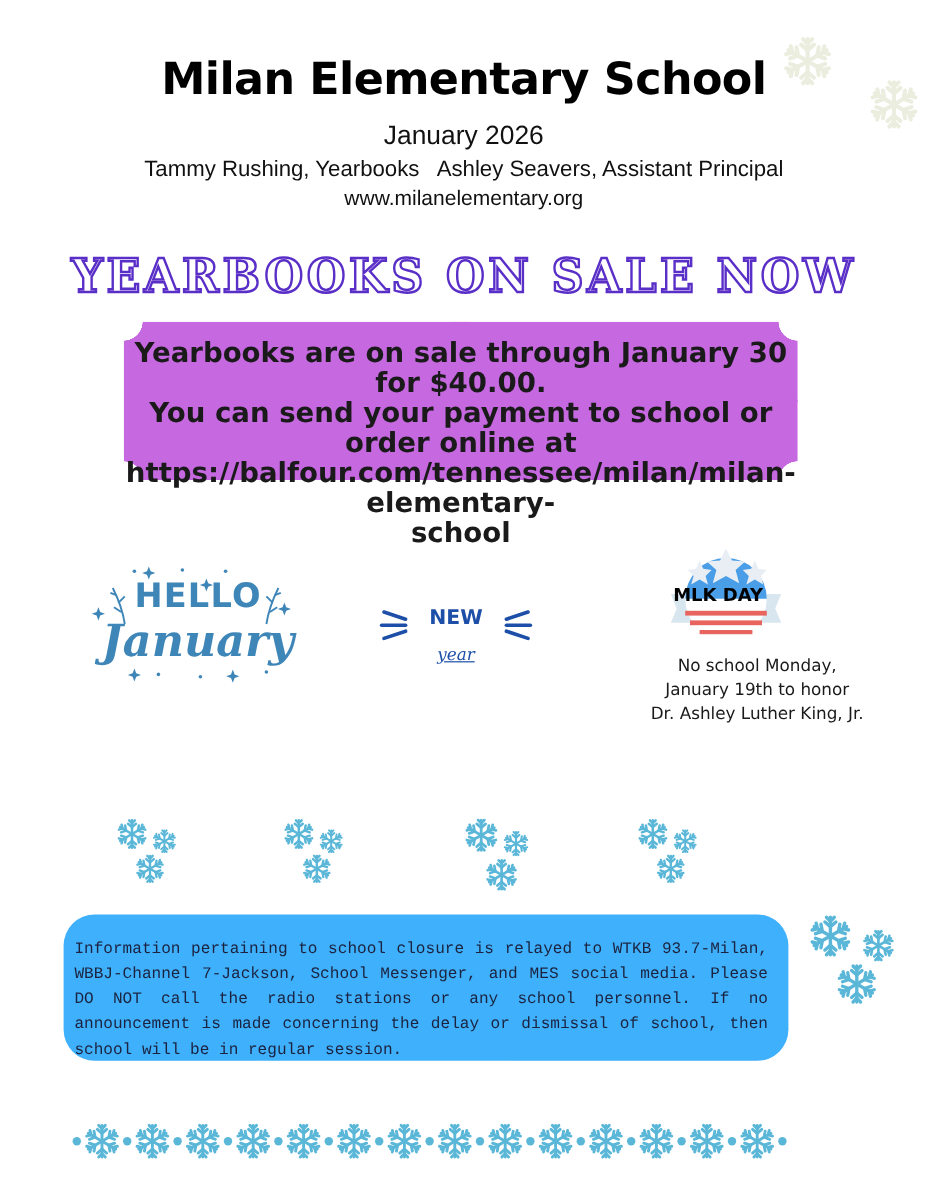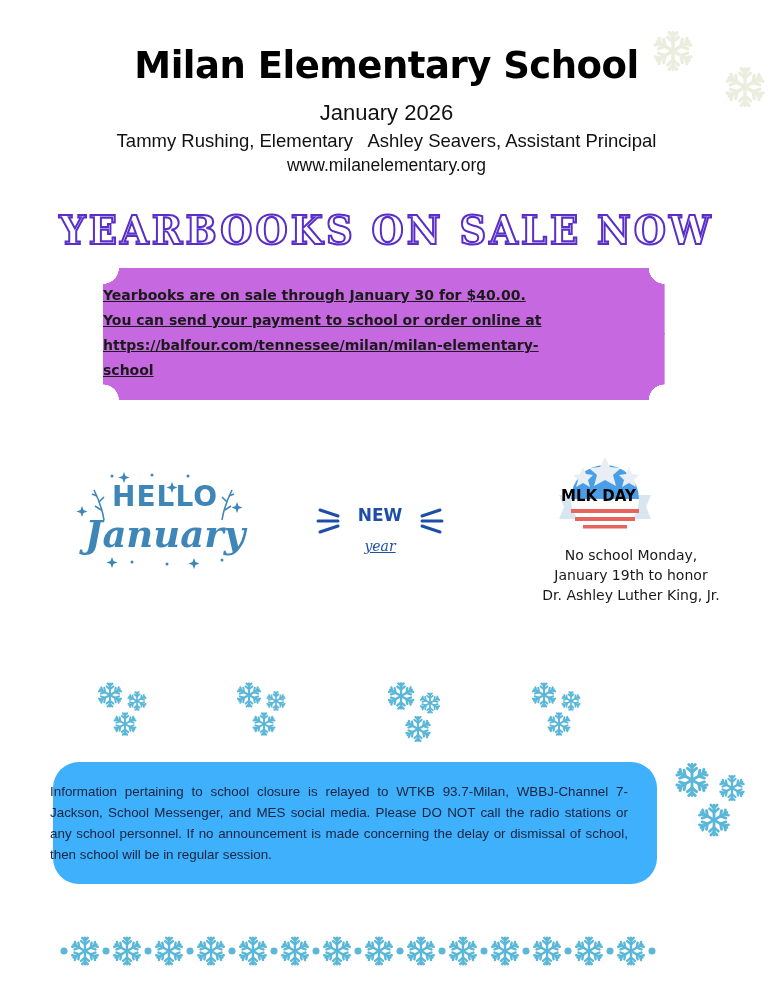--- a/index.html
+++ b/index.html
@@ -17,27 +17,27 @@
     -webkit-mask: radial-gradient(circle 16px at 0 0,transparent 98%,#000) top left,
                   radial-gradient(circle 16px at 100% 0,transparent 98%,#000) top right,
                   radial-gradient(circle 16px at 0 100%,transparent 98%,#000) bottom left,
                   radial-gradient(circle 16px at 100% 100%,transparent 98%,#000) bottom right;
     -webkit-mask-size:51% 51%; -webkit-mask-repeat:no-repeat;
     mask: radial-gradient(circle 16px at 0 0,transparent 98%,#000) top left,
           radial-gradient(circle 16px at 100% 0,transparent 98%,#000) top right,
           radial-gradient(circle 16px at 0 100%,transparent 98%,#000) bottom left,
           radial-gradient(circle 16px at 100% 100%,transparent 98%,#000) bottom right;
     mask-size:51% 51%; mask-repeat:no-repeat; }
-  #yb-text { left:103px; top:283px; width:562px; font-family:"DejaVu Sans", sans-serif; font-weight:bold; font-size:14px; line-height:25px; color:#1a1a1a;text-decoration:underline; }
+  #yb-text { left:103px; top:283px; width:562px; text-align:center; font-family:"DejaVu Sans", sans-serif; font-weight:bold; font-size:23px; line-height:25px; color:#1a1a1a; }
   
   .img-art { position:absolute; }
   #mlk-caption { left:526px; top:545px; width:210px; text-align:center; font-family:"DejaVu Sans", sans-serif; font-size:14px; line-height:20px; color:#1a1a1a; }
   
   #closure-box { left:53px; top:762px; width:604px; height:122px; background:#3fb0fb; border-radius:26px; }
-  #closure-text { left:50px; top:781px; width:578px; font-family:Liberation Sans, sans-serif; font-size:13.4px; line-height:21px; text-align:justify; color:#1b2340; }
+  #closure-text { left:62px; top:781px; width:578px; font-family:Liberation Mono, monospace; font-size:13.4px; line-height:21px; text-align:justify; color:#1b2340; }
 </style>
 </head>
 <body>
 
 <svg width="0" height="0" style="position:absolute">
   <defs>
     <g id="flake">
       <g stroke="currentColor" stroke-width="2.2" stroke-linecap="round" fill="none">
         <g id="arm">
             <line x1="0" y1="0" x2="0" y2="-12"></line>
@@ -58,21 +58,21 @@
 
 <svg class="abs" style="left:650px;top:28px;color:#ebeddf" width="46" height="46" viewBox="-15 -15 30 30">
     <use href="#flake"></use>
   </svg>
 <svg class="abs" style="left:722px;top:64px;color:#ebeddf" width="46" height="46" viewBox="-15 -15 30 30">
     <use href="#flake"></use>
   </svg>
 
 <div id="title" class="abs center">Milan Elementary School</div>
 <div id="month" class="abs center">January 2026</div>
-<div id="staff" class="abs center" style="white-space:pre">Tammy Rushing, Elementary   Ashley Seavers, Assistant Principal</div>
+<div id="staff" class="abs center" style="white-space:pre">Tammy Rushing, Yearbooks   Ashley Seavers, Assistant Principal</div>
 <div id="site" class="abs center">www.milanelementary.org</div>
 
 <div id="yb-heading" class="abs center">YEARBOOKS ON SALE NOW</div>
 
 <div id="yb-box" class="abs"></div>
 <div id="yb-text" class="abs">
   <div>Yearbooks are on sale through January 30 for $40.00.</div>
   <div>You can send your payment to school or order online at</div>
   <div>https://balfour.com/tennessee/milan/milan-elementary-</div>
   <div>school</div>

